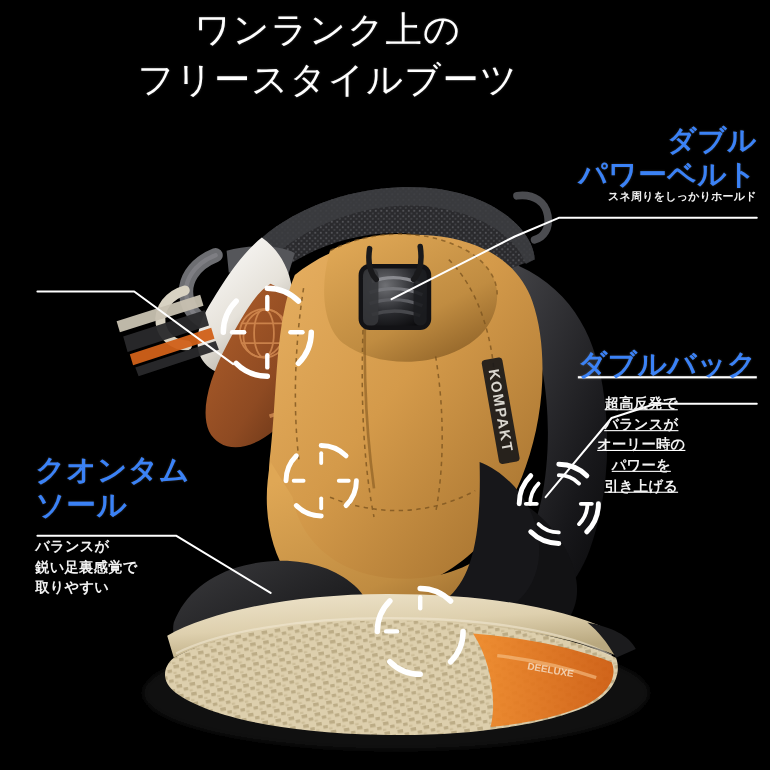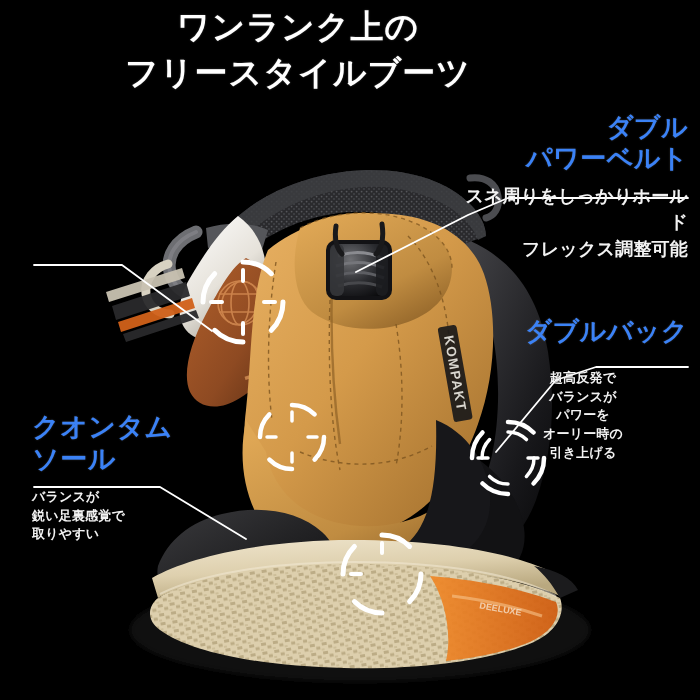--- a/index.html
+++ b/index.html
@@ -17,21 +17,21 @@
     color:#ffffff;
   }
 
   
   .title{
     position:absolute;
     left:0; top:4px;
     width:596px;
     text-align:center;
     font-size:33px;
-    font-weight:700;
+    font-weight:400;
     line-height:1.38;
     letter-spacing:1px;
     color:#ffffff;
     text-shadow:0 0 2px rgba(255,255,255,.25);
   }
   .title .l2{display:block;}
 
   
   .callout{position:absolute;}
   .headline{
@@ -56,25 +56,25 @@
   .co-ankle .headline{font-size:27px;}
   .co-ankle .body{margin-top:11px;}
 
   .co-sole{ left:32px; top:412px; width:210px;}
   .co-sole .headline{font-size:27px;font-family:Liberation Serif, serif;}
   .co-sole .body{margin-top:12px;}
 
   
   .co-belt{ right:12px; top:112px; width:230px; text-align:right;}
   .co-belt .headline{font-size:26px;}
-  .co-belt .body{margin-top:10px; font-size:18px;}
-
-  .co-back{ right:12px; top:316px; width:210px; text-align:center;}
+  .co-belt .body{font-size:10px;}
+
+  .co-back{ right:12px; top:316px; width:210px; text-align:center;text-decoration:underline;}
   .co-back .headline{font-size:26px; text-align:right;}
-  .co-back .body{margin-top:22px; text-align:center;}
+  .co-back .body{margin-top:11px; text-align:center;}
 
   
   .vec{position:absolute; left:0; top:0; width:700px; height:700px; pointer-events:none;}
 
   
   .boot{position:absolute; left:0; top:0; width:700px; height:700px;}
 </style>
 </head>
 <body>
 
@@ -356,30 +356,29 @@
     </div>
   </div>
 
   <div class="callout co-belt">
     <div class="headline">
       <span>ダブル</span>
       <span>パワーベルト</span>
     </div>
     <div class="body">
       <span>スネ周りをしっかりホールド</span>
-      <span>フレックス調整可能</span>
     </div>
   </div>
 
   <div class="callout co-back">
     <div class="headline">
       <span>ダブルバック</span>
     </div>
     <div class="body">
       <span>超高反発で</span>
       <span>バランスが</span>
+      <span>オーリー時の</span>
       <span>パワーを</span>
-      <span>オーリー時の</span>
       <span>引き上げる</span>
     </div>
   </div>
 
 </div>
 
 </body></html>

